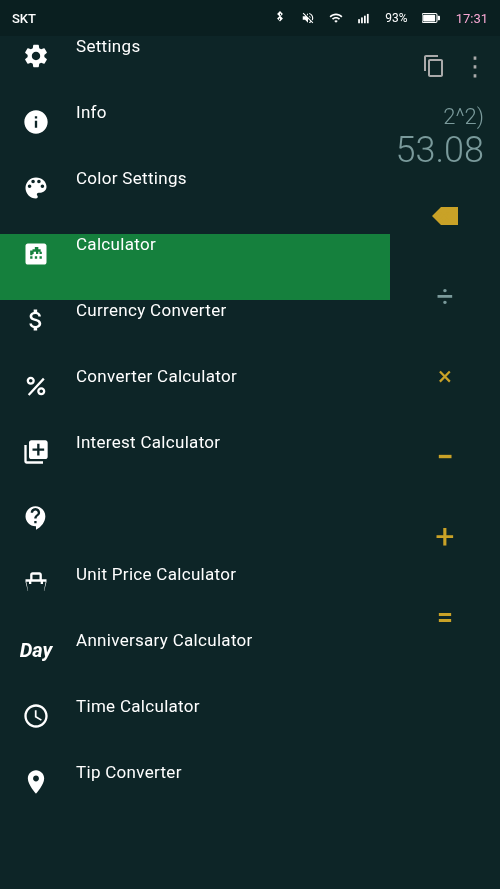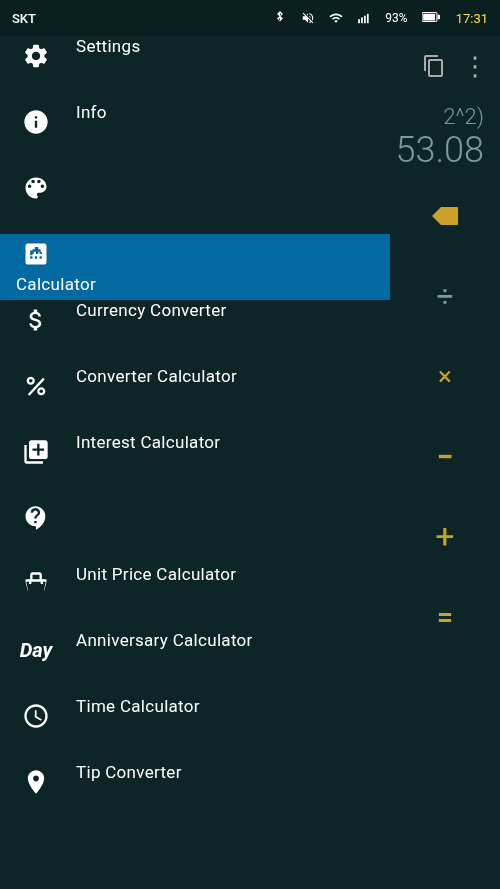--- a/index.html
+++ b/index.html
@@ -31,20 +31,21 @@
     }
 
     .status-bar-left {
       color: #ffffff;
       font-size: 13px;
       font-weight: 500;
     }
 
     .status-bar-right {
       display: flex;
+      align-items: center;
       gap: 14px;
       color: #ffffff;
       font-size: 12px;
     }
 
     
     .drawer {
       position: absolute;
       top: 36px;
       left: 0;
@@ -58,22 +59,21 @@
     .menu-item {
       display: flex;
       align-items: flex-start;
       padding: 0 16px;
       height: 66px;
       cursor: pointer;
       position: relative;
     }
 
     .menu-item.active {
-      background: #0369a1;
-      flex-direction: column;
+      background: #15803d;
     }
 
     .menu-icon {
       width: 40px;
       height: 40px;
       display: flex;
       align-items: center;
       justify-content: center;
       margin-right: 20px;
       flex-shrink: 0;
@@ -207,21 +207,21 @@
       <rect x="12" y="8" width="3" height="13" fill="white"></rect>
       <rect x="17" y="5" width="3" height="16" fill="white"></rect>
     </svg>
     <span style="font-size:12px;color:white;">93%</span>
 
     <svg width="18" height="12" viewBox="0 0 24 14" fill="white">
       <rect x="0" y="1" width="20" height="12" rx="2" ry="2" stroke="white" stroke-width="1.5" fill="none"></rect>
       <rect x="1.5" y="2.5" width="16" height="9" rx="1" fill="white"></rect>
       <rect x="21" y="4" width="3" height="6" rx="1" fill="white"></rect>
     </svg>
-    <span style="font-size:13px;color:#fde047;margin-left:2px;">17:31</span>
+    <span style="font-size:13px;color:#f9a8d4;margin-left:2px;">17:31</span>
   </div>
 </div>
 
 <div class="app-background">
   <div class="app-topbar">
     <span style="color:#aaa;font-size:22px;">
 
       <svg width="24" height="24" viewBox="0 0 24 24" fill="#aaaaaa">
         <path d="M16 1H4c-1.1 0-2 .9-2 2v14h2V3h12V1zm3 4H8c-1.1 0-2 .9-2 2v14c0 1.1.9 2 2 2h11c1.1 0 2-.9 2-2V7c0-1.1-.9-2-2-2zm0 16H8V7h11v14z"></path>
       </svg>
@@ -278,20 +278,21 @@
     </div>
     <span class="menu-label">Info</span>
   </div>
 
   <div class="menu-item">
     <div class="menu-icon">
       <svg width="28" height="28" viewBox="0 0 24 24" fill="white">
         <path d="M12 3c-4.97 0-9 4.03-9 9s4.03 9 9 9c.83 0 1.5-.67 1.5-1.5 0-.39-.15-.74-.39-1.01-.23-.26-.38-.61-.38-.99 0-.83.67-1.5 1.5-1.5H16c2.76 0 5-2.24 5-5 0-4.42-4.03-8-9-8zm-5.5 9c-.83 0-1.5-.67-1.5-1.5S5.67 9 6.5 9 8 9.67 8 10.5 7.33 12 6.5 12zm3-4C8.67 8 8 7.33 8 6.5S8.67 5 9.5 5s1.5.67 1.5 1.5S10.33 8 9.5 8zm5 0c-.83 0-1.5-.67-1.5-1.5S13.67 5 14.5 5s1.5.67 1.5 1.5S15.33 8 14.5 8zm3 4c-.83 0-1.5-.67-1.5-1.5S16.67 9 17.5 9s1.5.67 1.5 1.5-.67 1.5-1.5 1.5z"></path>
       </svg>
     </div>
+    <span class="menu-label">Color Settings</span>
   </div>
 
   <div class="menu-item active">
     <div class="menu-icon">
       <svg width="28" height="28" viewBox="0 0 24 24" fill="white">
         <path d="M19 3H5c-1.1 0-2 .9-2 2v14c0 1.1.9 2 2 2h14c1.1 0 2-.9 2-2V5c0-1.1-.9-2-2-2zm-7 3h2v2h2v2h-2v2h-2v-2H9V8h2V6zm-5 10v-2h2v2H7zm0-4V9h2v1h1v2H9v1H7zm4 4v-2h2v2h-2zm4 0v-2h2v2h-2zm0-4v-2h2v2h-2z"></path>
       </svg>
     </div>
     <span class="menu-label">Calculator</span>
   </div>

